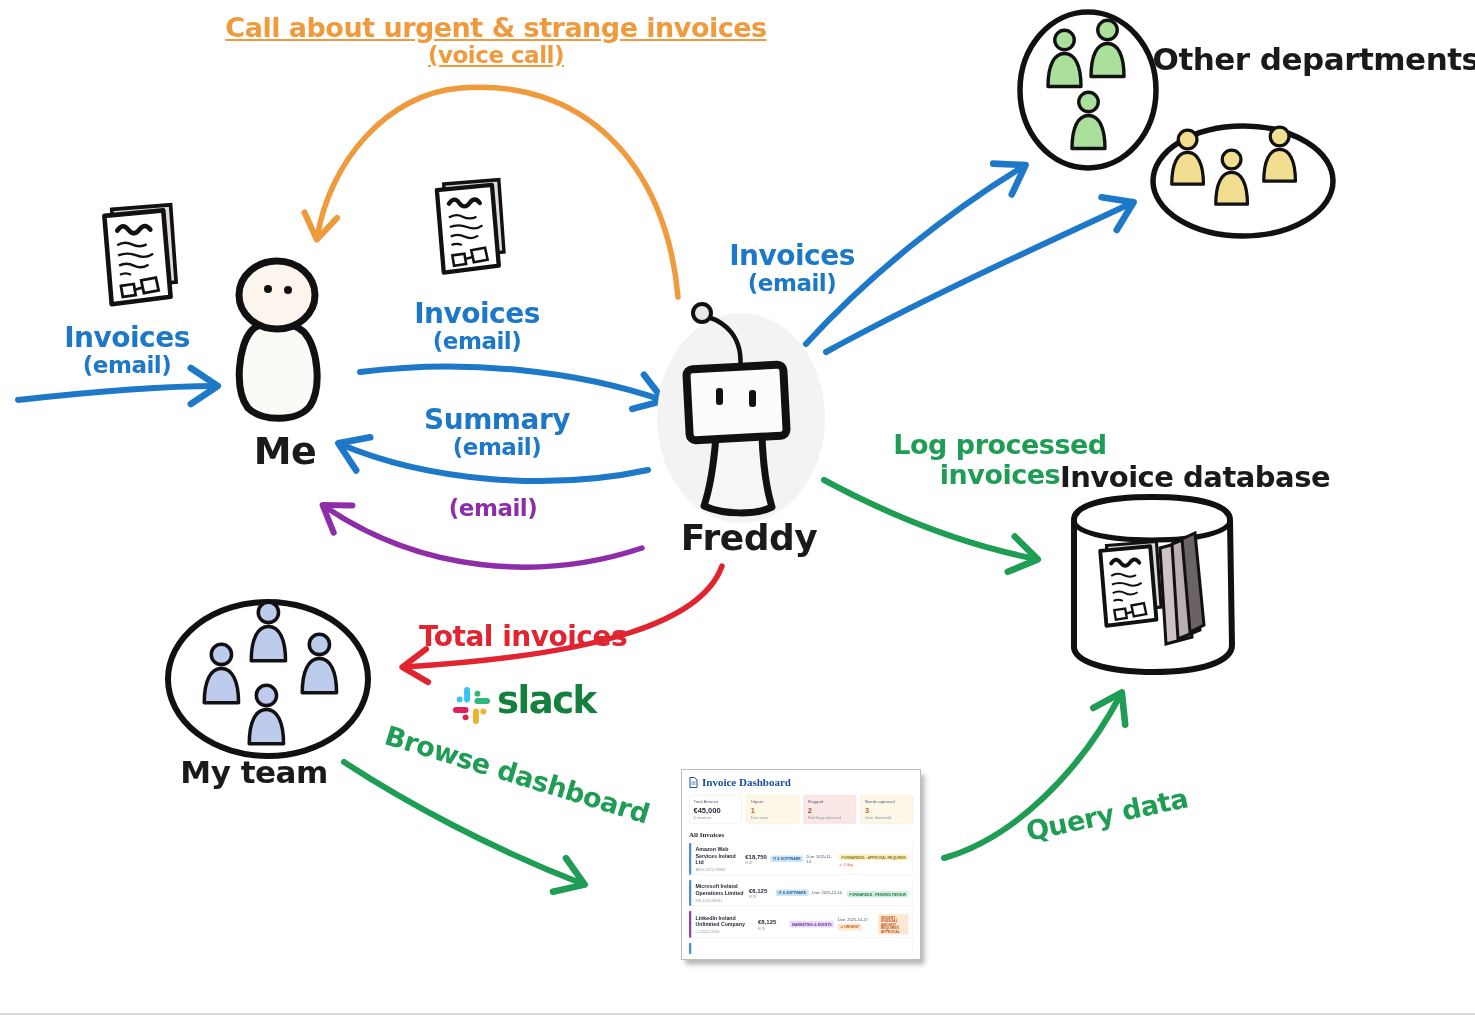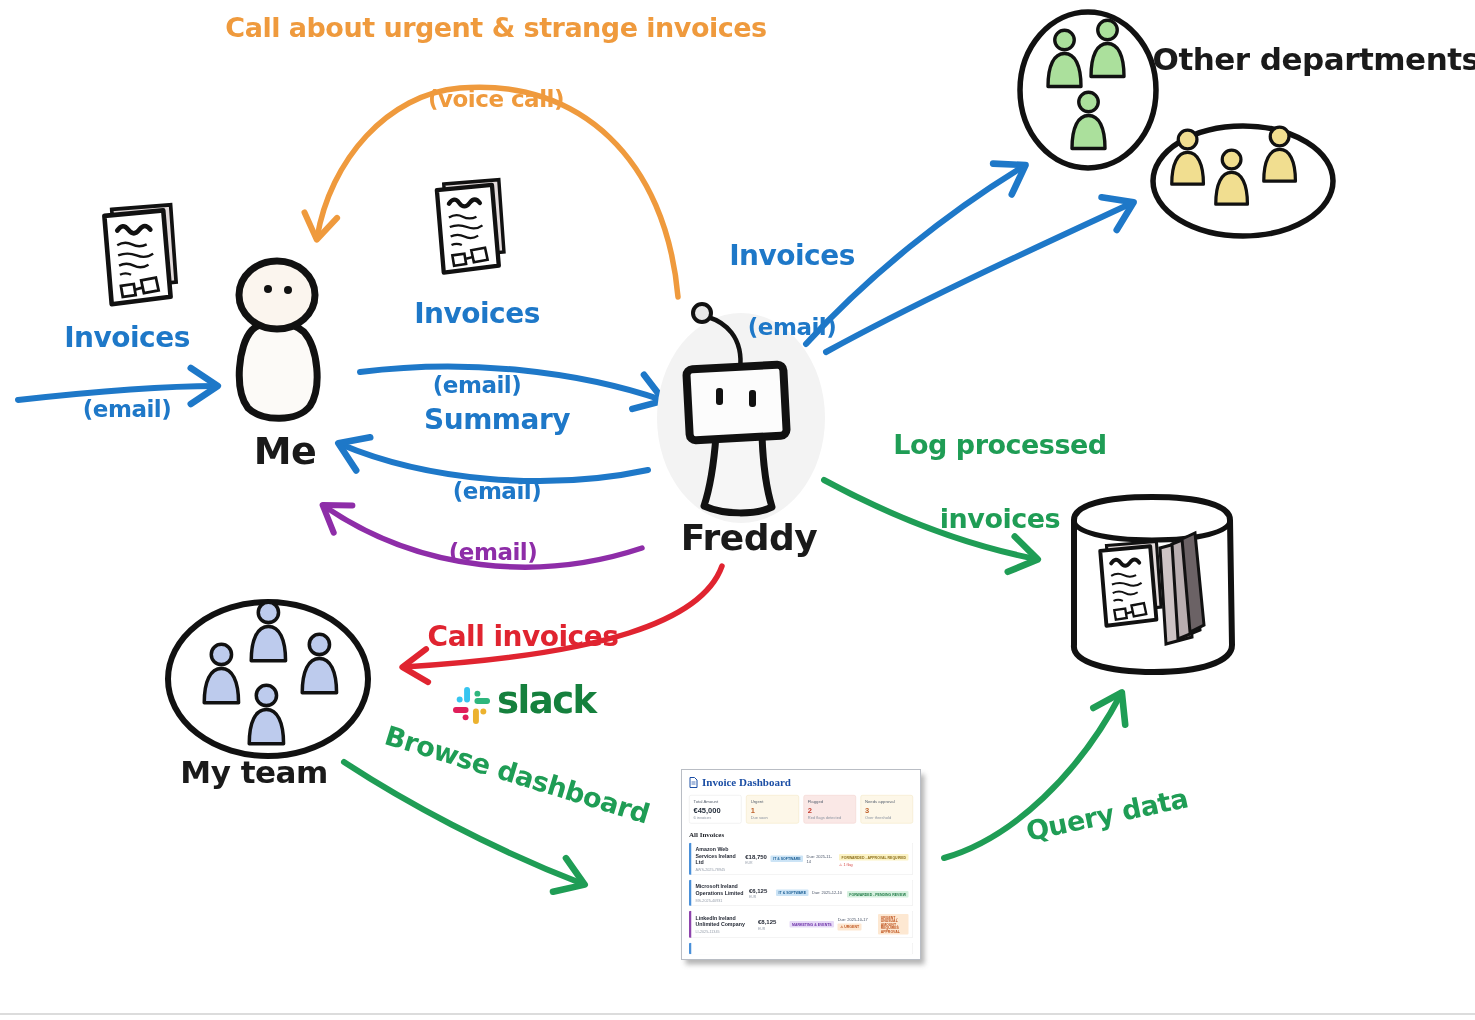--- a/index.html
+++ b/index.html
@@ -1,22 +1,22 @@
 <!DOCTYPE html>
 <html><head>
 <meta charset="utf-8">
 <style>
   html,body{margin:0;padding:0;background:#fff;}
   .canvas{position:relative;width:1475px;height:1020px;background:#fff;overflow:hidden;
           font-family:"DejaVu Sans",sans-serif;}
   svg.art{position:absolute;left:0;top:0;}
   .lbl{position:absolute;font-weight:bold;text-align:center;line-height:1.12;
        white-space:nowrap;transform:translateX(-50%);letter-spacing:-0.5px;}
-  .lbl .sub{display:block;font-weight:bold;margin-top:44px;}
-  .blue{color:#1E78C8;} .orange{color:#EF9A3D;} .green{color:#1F9D55;}
+  .lbl .sub{display:block;font-weight:bold;}
+  .blue{color:#1E78C8;} .orange{color:#EF9A3D;text-decoration:underline;} .green{color:#1F9D55;}
   .red{color:#E02430;} .purple{color:#8E2DA8;} .black{color:#1A1A1A;}
   .rot-browse{transform:translateX(-50%) rotate(17deg);}
   .rot-query{transform:translateX(-50%) rotate(-12deg);}
   .slack-word{position:absolute;left:497px;top:679px;font-size:37px;font-weight:800;
        color:#15803d;letter-spacing:-1.5px;}
   .bottom-edge{position:absolute;left:0;top:1013px;width:1475px;height:2px;background:#DCDCDC;}
 
   
   .dashboard{position:absolute;left:681px;top:769px;width:480px;height:382px;
      transform:scale(0.5);transform-origin:0 0;background:#fff;border:2px solid #B9BDC4;
@@ -238,24 +238,25 @@
   <span class="sub" style="font-size:23px;">(email)</span>
 </div>
 
 <div class="lbl black" style="left:1316px;top:42px;font-size:31px;">Other departments</div>
 
 <div class="lbl green" style="left:1000px;top:430px;font-size:27px;">
   <span>Log processed</span>
   <span class="sub" style="font-size:27px;">invoices</span>
 </div>
 
+<div class="lbl black" style="left:1195px;top:461px;font-size:29px;">Invoice database</div>
 
 <div class="lbl black" style="left:254px;top:755px;font-size:31px;">My team</div>
 
-<div class="lbl red" style="left:523px;top:621px;font-size:28px;">Call invoices</div>
+<div class="lbl red" style="left:523px;top:621px;font-size:28px;">Total invoices</div>
 
 <div class="slack-word">slack</div>
 
 <div class="lbl green rot-browse" style="left:517px;top:760px;font-size:27px;">Browse dashboard</div>
 
 <div class="lbl green rot-query" style="left:1107px;top:800px;font-size:27px;">Query data</div>
 
 
 <div class="dashboard">
   <div class="db-head">

